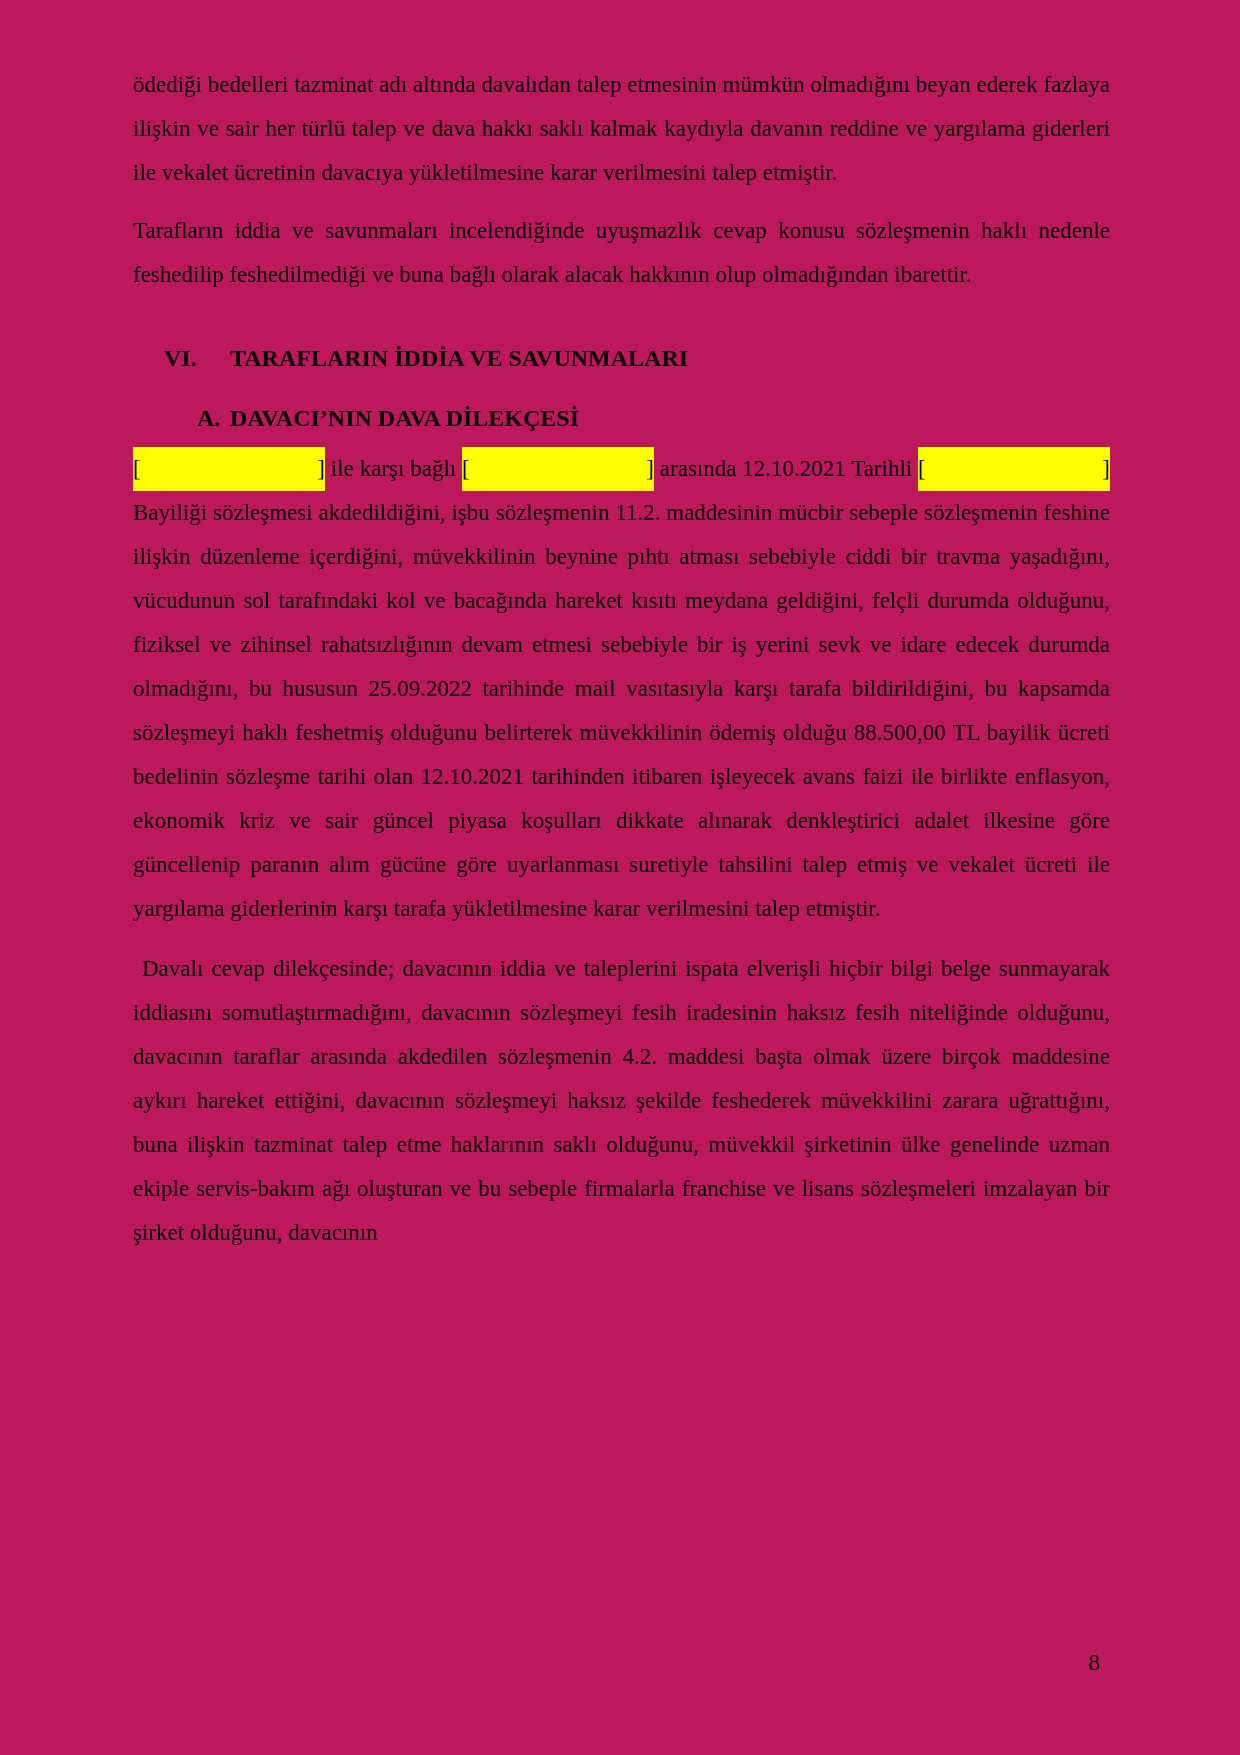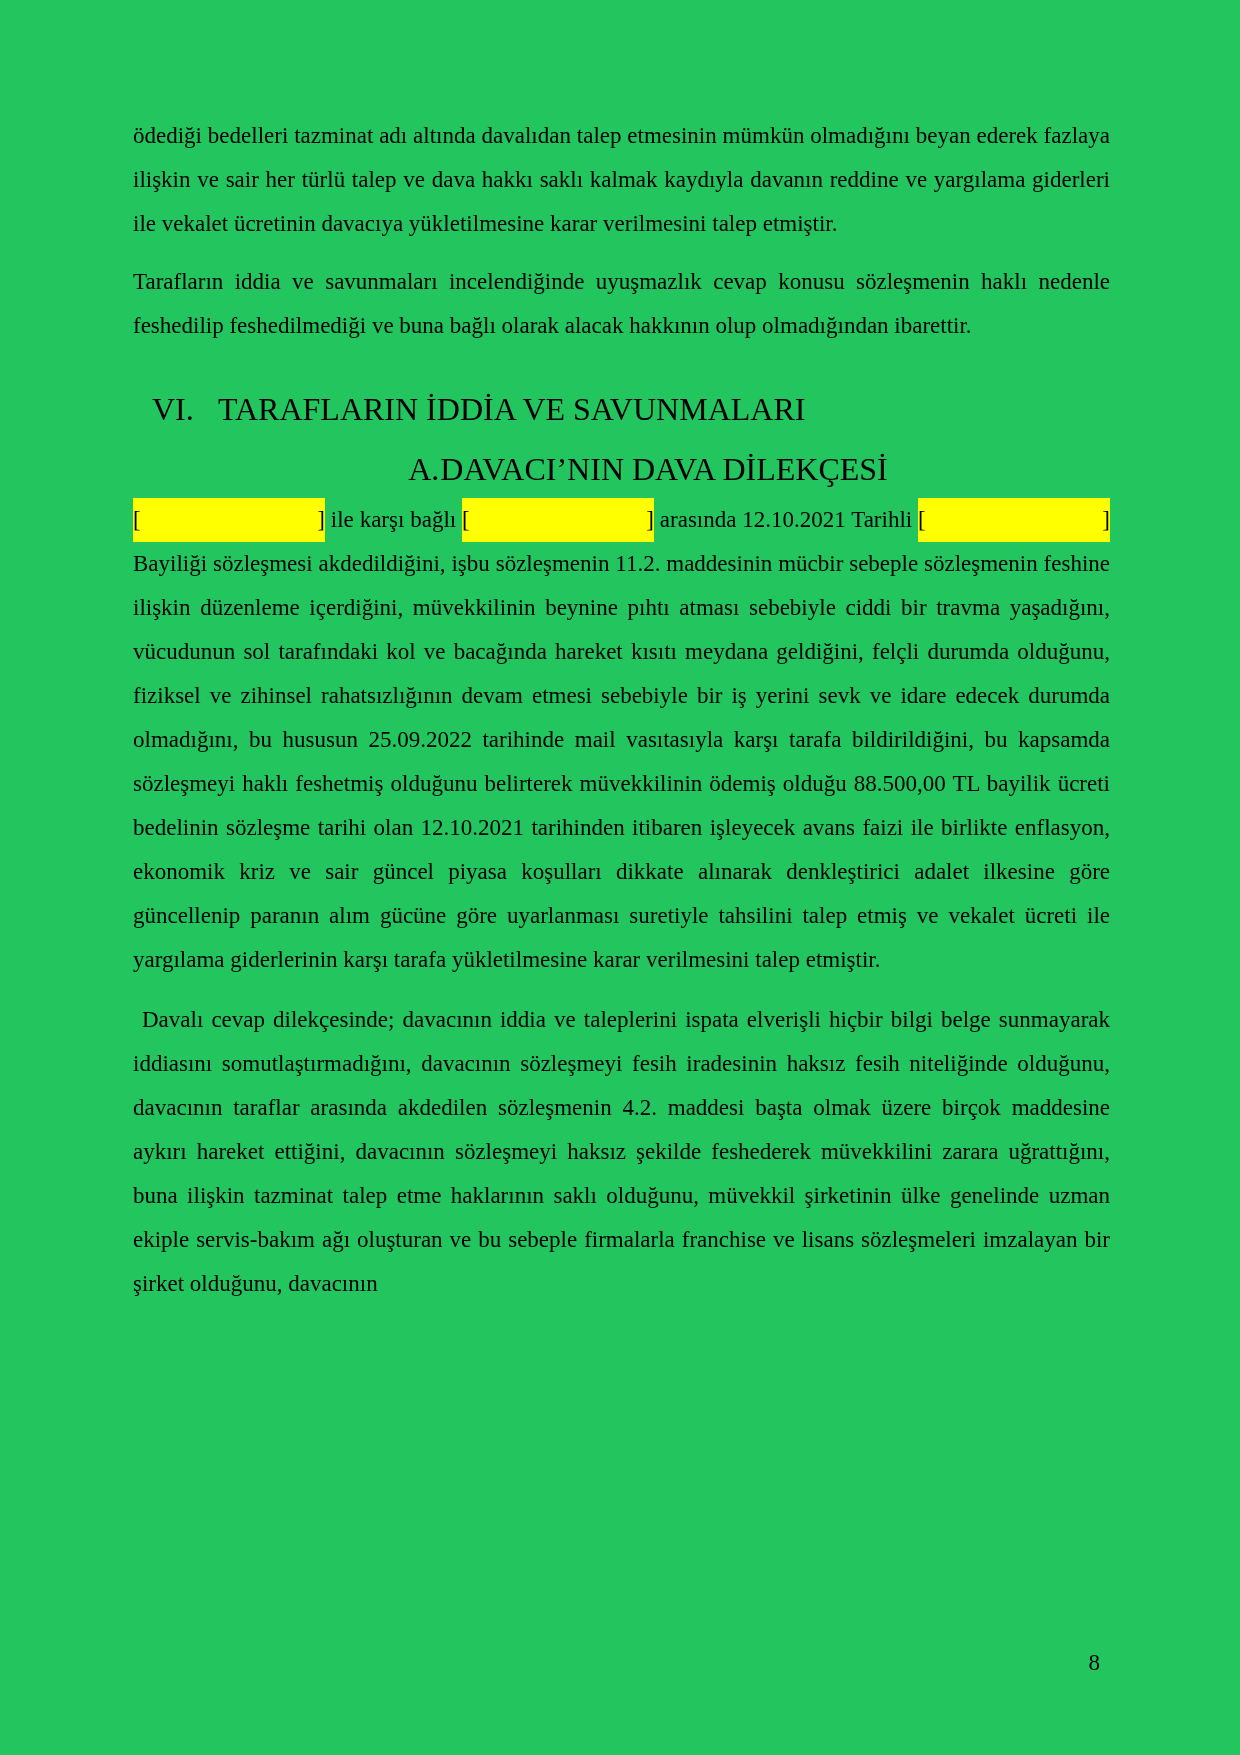--- a/index.html
+++ b/index.html
@@ -11,44 +11,44 @@
     width: 1240px;
     height: 1755px;
     position: relative;
     font-family: "Liberation Serif", "DejaVu Serif", serif;
     color: #000000;
   }
   .page {
     box-sizing: border-box;
     width: 1240px;
     height: 1755px;
-    padding: 114px 130px 0 133px;
+    padding: 63px 130px 0 133px;
     position: relative;
-    background: #22c55e;
+    background: #be185d;
     overflow: hidden;
   }
   p.body {
     margin: 0;
     font-size: 23px;
     line-height: 44px;
     text-align: justify;
     text-justify: inter-word;
   }
   p.body.p2      { margin-top: 14px; }
   p.body.sec-a   { margin-top: 14px; }
   p.body.sec-b   { margin-top: 16px; text-indent: 9px; }
   h2.h-vi, h3.h-sub {
-    margin: 0;
-    font-size: 32px;
+    margin: 12px;
+    font-size: 24px;
     line-height: 30px;
-    font-weight: normal;
+    font-weight: bold;
     text-align: left;
   }
   h2.h-vi   { margin-top: 46px; padding-left: 19px; }
-  h3.h-a    { margin-top: 30px; padding-left: 52px; text-align: center; }
+  h3.h-a    { margin-top: 30px; padding-left: 52px; }
   h3.h-b    { margin-top: 62px; padding-left: 45px; }
   .h-marker       { display: inline-block; }
   h2.h-vi  .h-marker { width: 66px; }
   h3.h-a   .h-marker { width: 33px; }
   h3.h-b   .h-marker { width: 35px; }
   .redact {
     display: inline-flex;
     justify-content: space-between;
     align-items: baseline;
     width: 192px;

